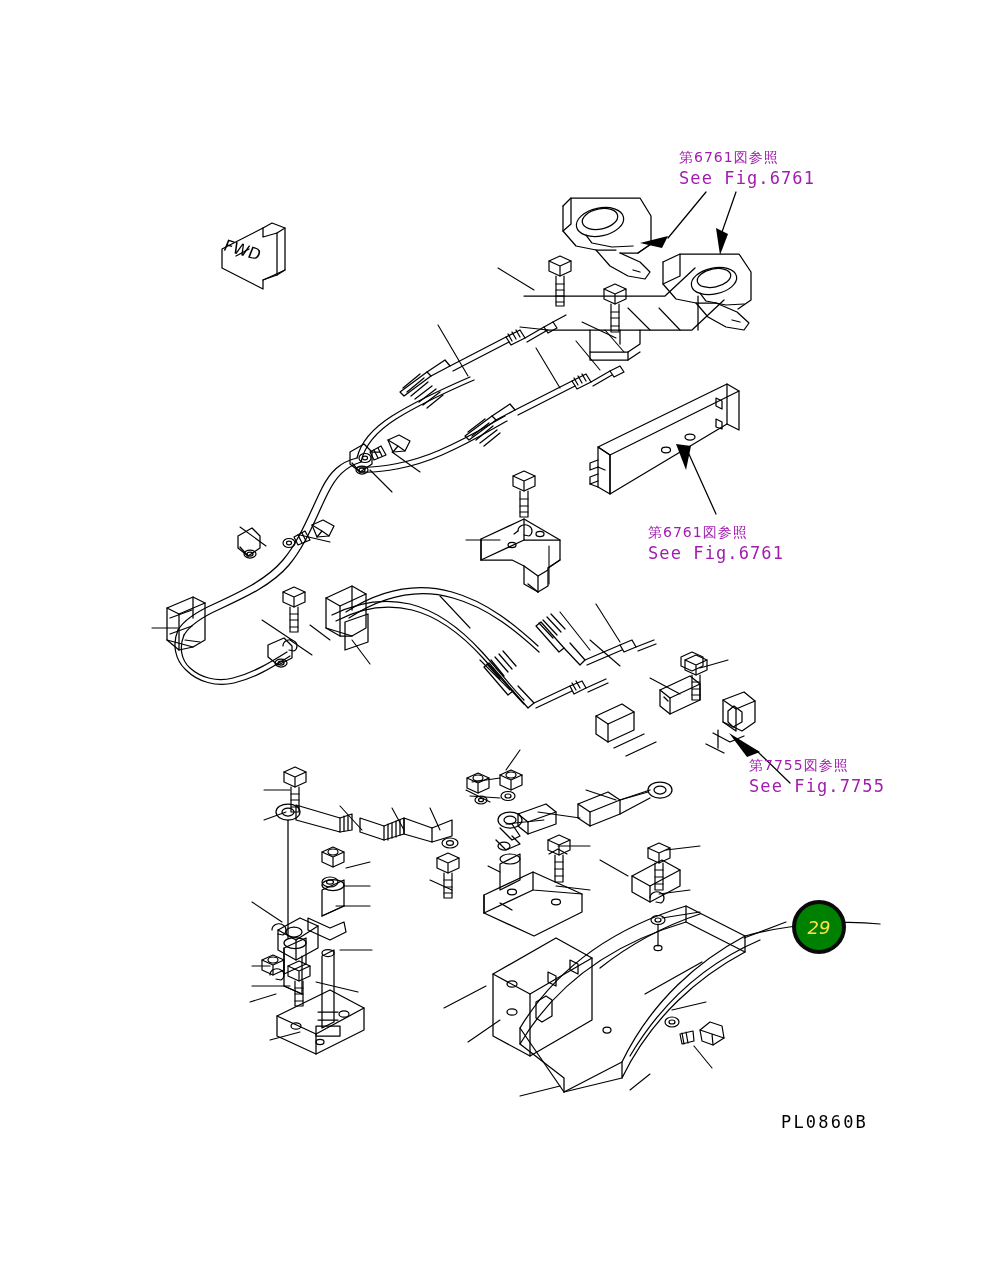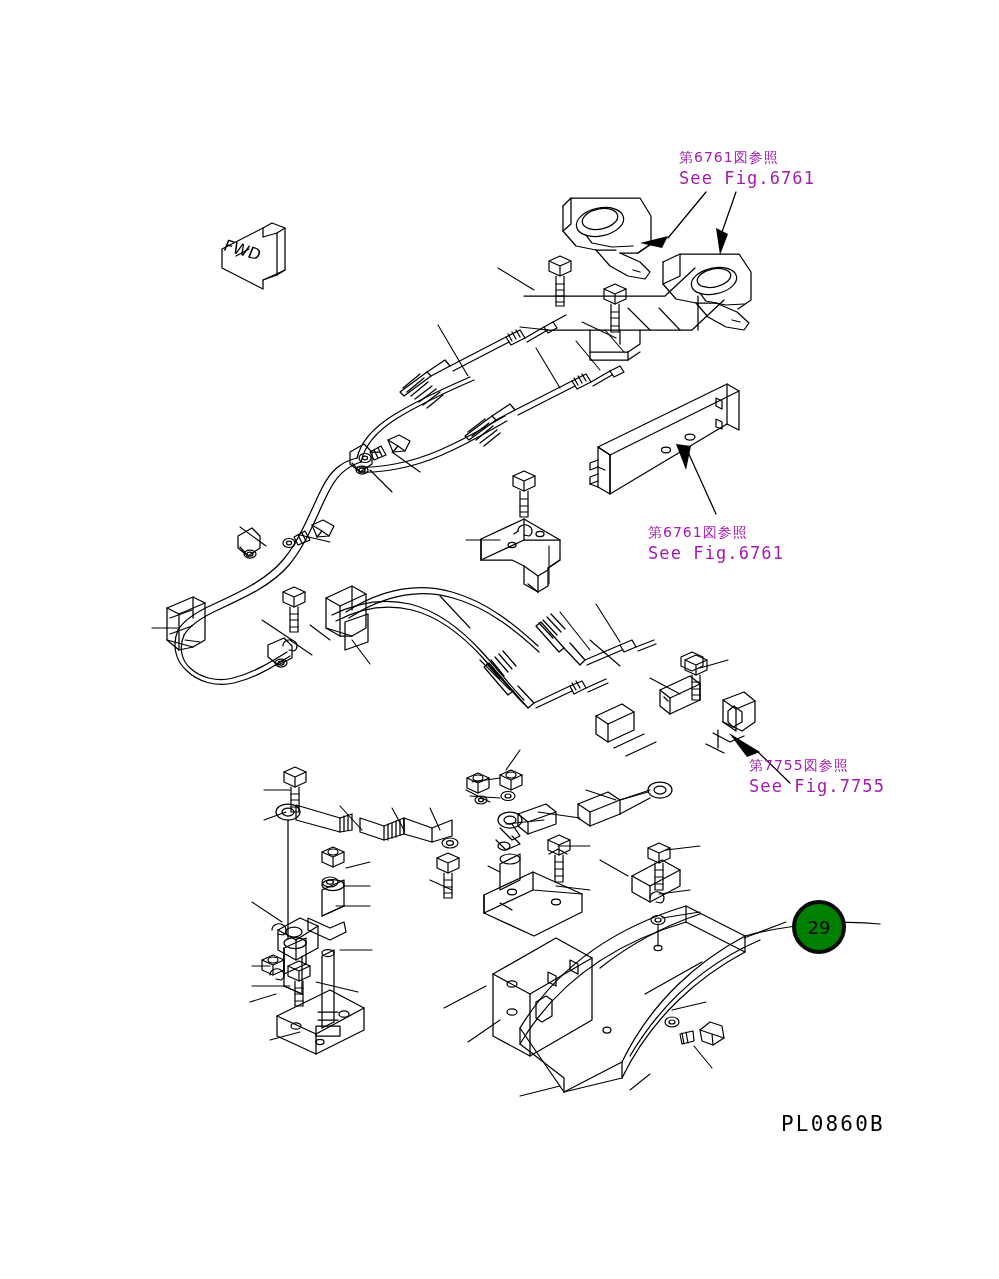--- a/index.html
+++ b/index.html
@@ -6,26 +6,26 @@
   body{width:999px;height:1279px;position:relative;overflow:hidden;
        font-family:"DejaVu Sans Mono","Liberation Mono",monospace;}
   #sheet{position:absolute;left:0;top:0;width:999px;height:1279px;background:#fff;}
   svg.layer{position:absolute;left:0;top:0;width:999px;height:1279px;}
 
   .ref-label{position:absolute;color:#a21caf;white-space:nowrap;line-height:1.35;}
   .ref-jp{font-family:"DejaVu Sans","Liberation Sans",sans-serif;font-size:14px;letter-spacing:1px;}
   .ref-en{font-family:"DejaVu Sans Mono","Liberation Mono",monospace;font-size:17px;letter-spacing:1.1px;}
 
   #page-code{position:absolute;left:781px;top:1112px;font-family:"DejaVu Sans Mono","Liberation Mono",monospace;
-             font-size:21px;letter-spacing:2.2px;color:#000;}
+             font-size:17px;letter-spacing:2.2px;color:#000;}
 
   #badge{position:absolute;left:792px;top:900px;width:54px;height:54px;border-radius:50%;
          background:#008000;border:4px solid #0a0a0a;box-sizing:border-box;
          display:flex;align-items:center;justify-content:center;}
-  #badge span{color:#000000;font-family:"DejaVu Sans","Liberation Sans",sans-serif;font-size:18px;}
+  #badge span{color:#fde047;font-family:"DejaVu Sans","Liberation Sans",sans-serif;font-size:18px;font-style:italic;}
 
   #fwd-label{position:absolute;left:228px;top:236px;font-family:"DejaVu Sans","Liberation Sans",sans-serif;
              font-size:16px;color:#000;letter-spacing:0px;
              transform:rotate(16deg) skewX(-6deg);transform-origin:left top;}
 </style>
 </head>
 <body>
 
 <div id="sheet">
 

